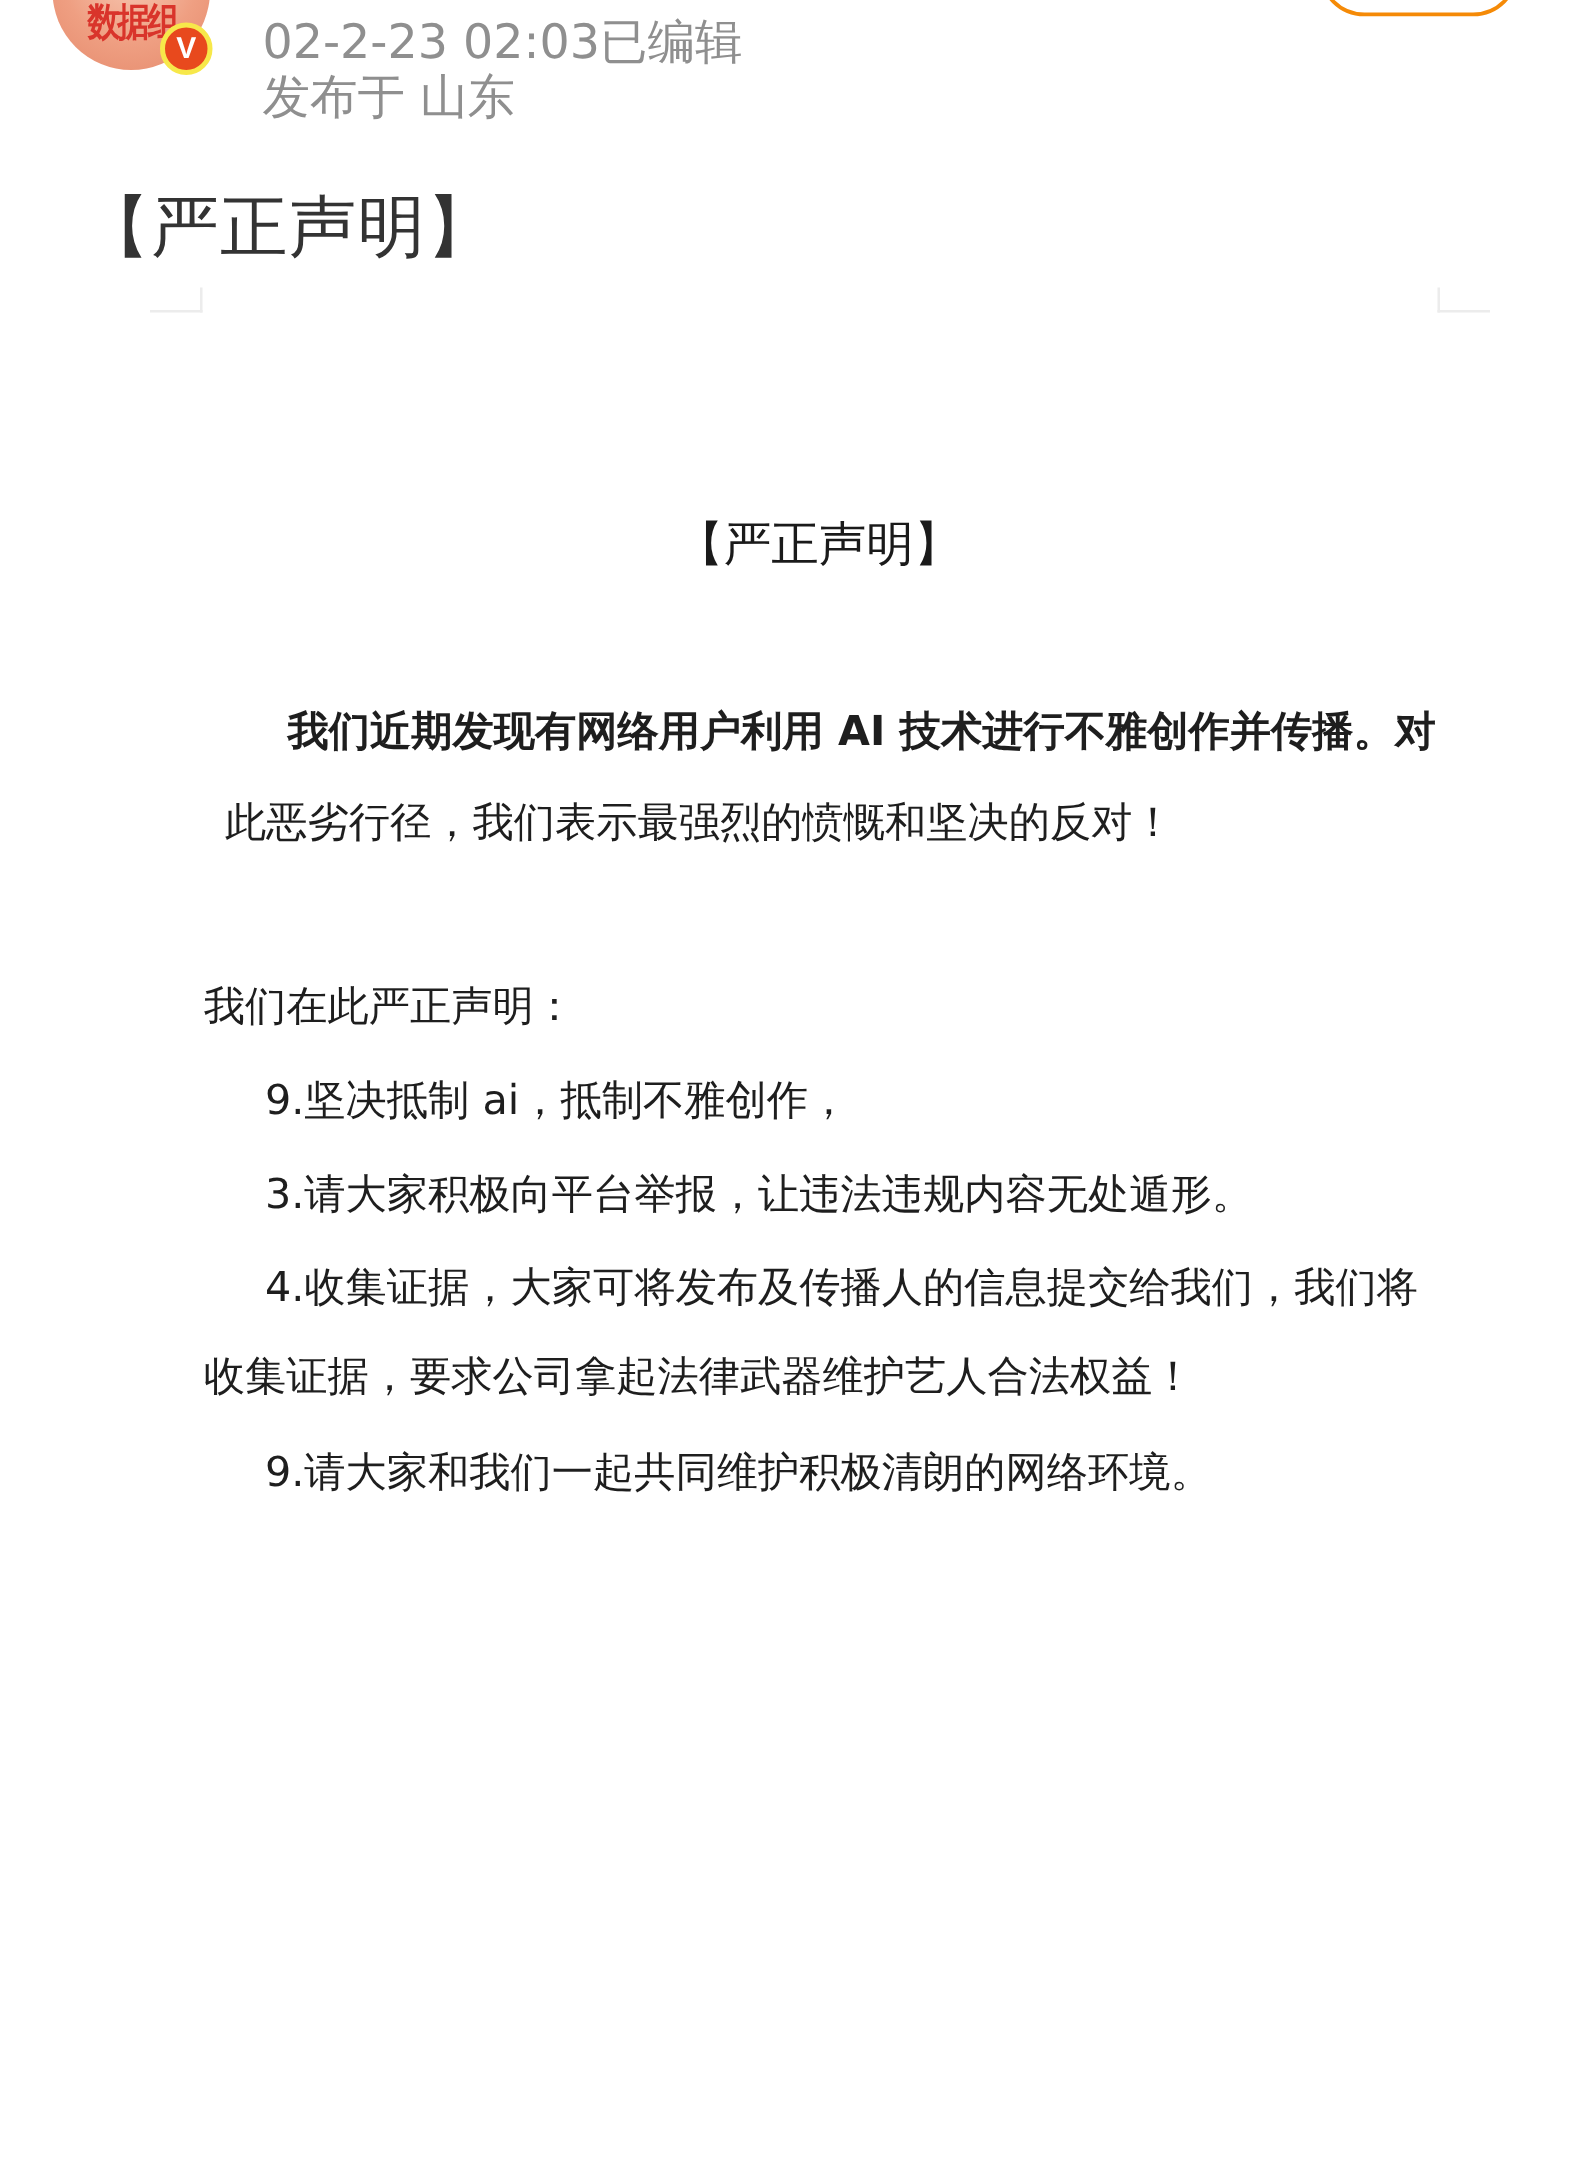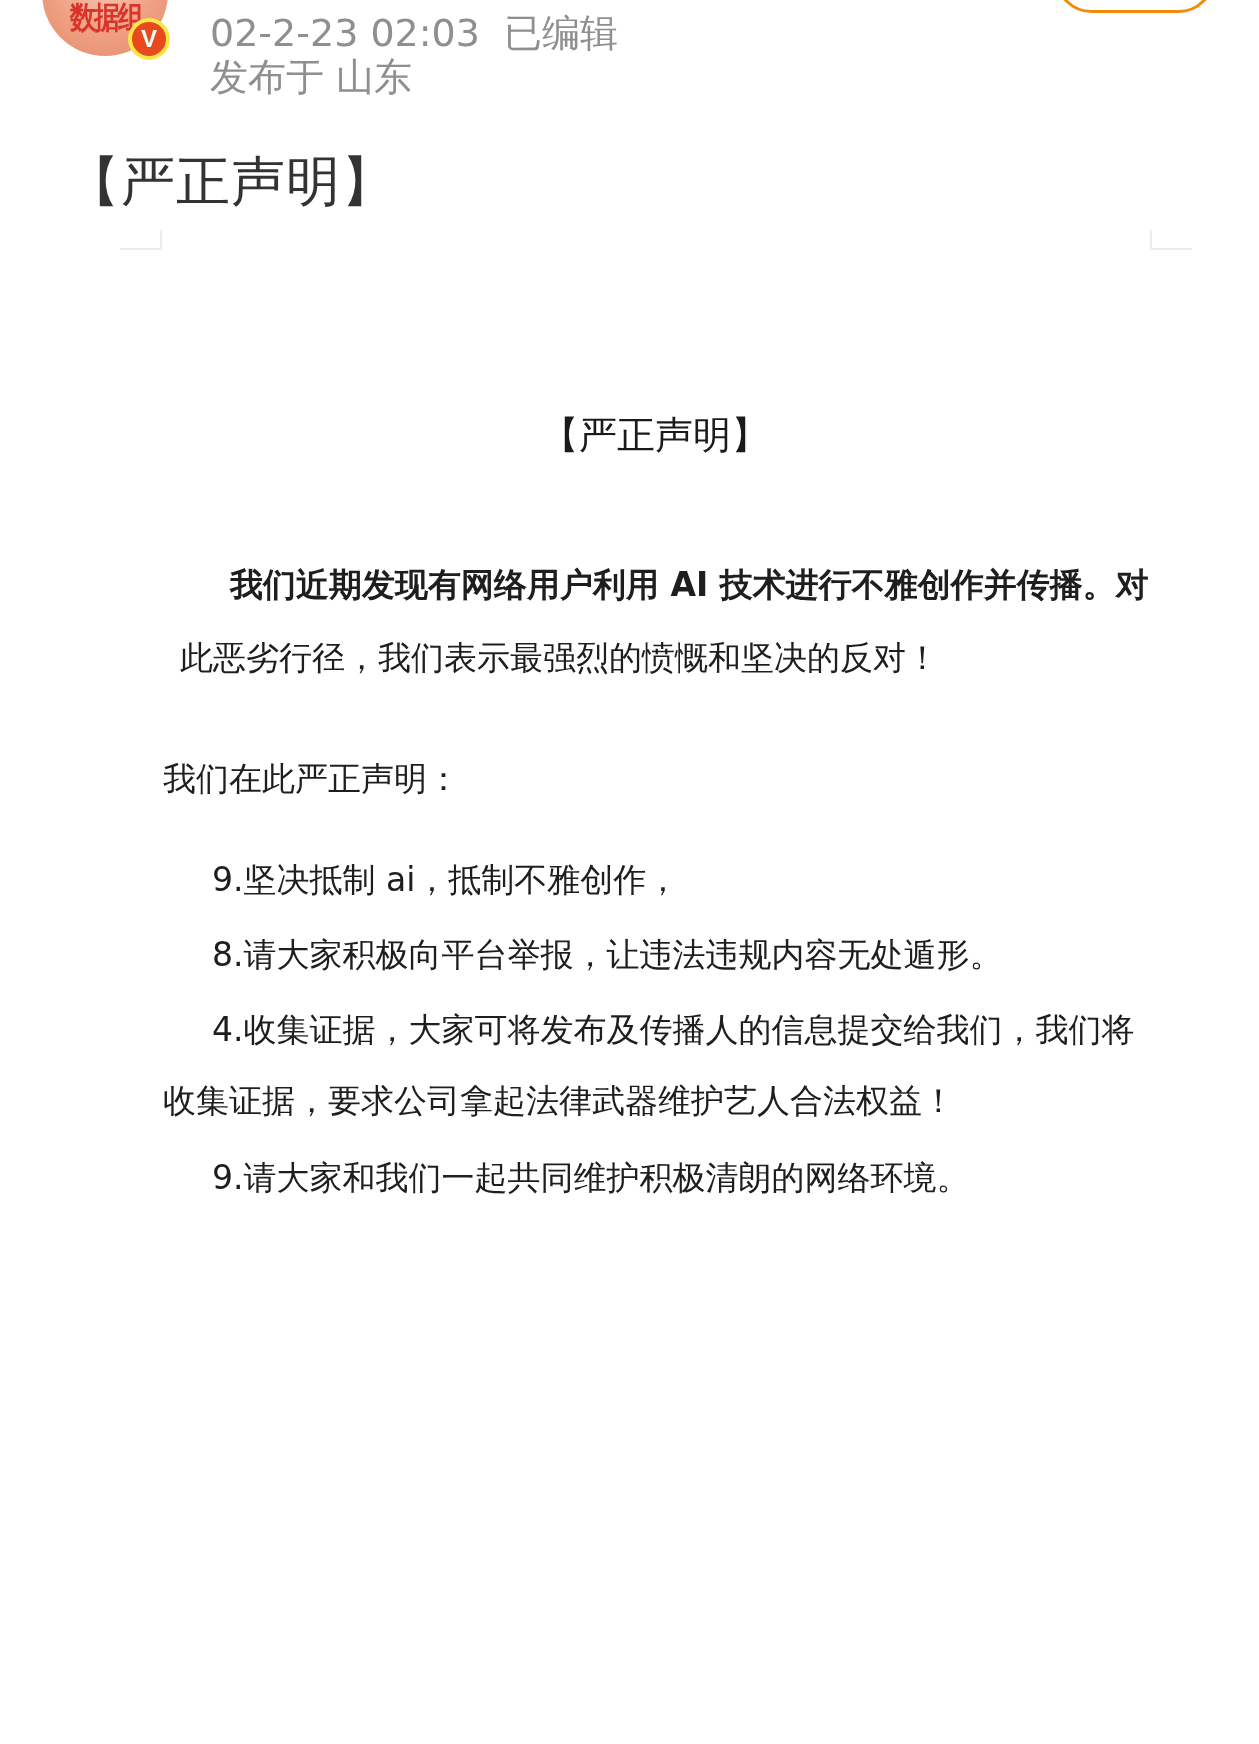--- a/index.html
+++ b/index.html
@@ -10,21 +10,21 @@
             overflow:hidden; }
   .avatar-text { position:absolute; left:28px; top:70px; font-size:26px; font-weight:bold; color:#d9342b;
                  font-family:"DejaVu Serif", serif; letter-spacing:-2px; transform:scaleY(1.2); }
   .badge { position:absolute; left:128px; top:18px; width:42px; height:42px; border-radius:50%;
            background:#e8491d; border:4px solid #f7e84a; box-sizing:border-box;
            color:#fff; font-weight:bold; font-size:24px; line-height:34px; text-align:center;
            font-family:"Liberation Sans", sans-serif; }
   .meta { position:absolute; left:210px; color:#8f8f8f; font-size:38px; white-space:nowrap; }
   .meta.time { top:8px; }
   .meta.loc { top:52px; }
-  .meta .edited { margin-left:24px; }
+  .meta .edited { }
   .follow-btn { position:absolute; left:1055px; top:-60px; width:160px; height:73px; border:3px solid #f58a07;
                 border-radius:40px; box-sizing:border-box; background:#fff; }
   .post-title { position:absolute; left:66px; top:146px; font-size:54px; color:#333333; white-space:nowrap;
                 letter-spacing:1px; }
   .corner { position:absolute; width:40px; height:18px; border-bottom:2px solid #ececec; }
   .corner.left { left:120px; top:230px; border-right:2px solid #ececec; }
   .corner.right { left:1150px; top:230px; border-left:2px solid #ececec; }
   .doc { position:absolute; left:0; top:0; width:1259px; color:#1e1e1e; font-size:33px; }
   .doc-title { position:absolute; left:0; width:1310px; top:410px; text-align:center; font-size:38px; color:#1a1a1a; }
   .line { position:absolute; white-space:nowrap; }
@@ -46,19 +46,19 @@
 
 <div class="post-title">【严正声明】</div>
 
 <div class="corner left"></div>
 <div class="corner right"></div>
 
 <div class="doc">
   <div class="doc-title">【严正声明】</div>
   <div class="line" style="left:230px; top:563px;font-weight:bold;">我们近期发现有网络用户利用 AI 技术进行不雅创作并传播。对</div>
   <div class="line" style="left:163px; top:636px;margin-left:17px;">此恶劣行径，我们表示最强烈的愤慨和坚决的反对！</div>
-  <div class="line" style="left:163px; top:757px;">我们在此严正声明：</div>
+  <div class="line" style="left:163px; top:783px;">我们在此严正声明：</div>
   <div class="line" style="left:212px; top:858px;">9.坚决抵制 ai，抵制不雅创作，</div>
-  <div class="line" style="left:212px; top:933px;">8.请大家积极向平台举报，让违法违规内容无处遁形。</div>
+  <div class="line" style="left:212px; top:933px;">3.请大家积极向平台举报，让违法违规内容无处遁形。</div>
   <div class="line" style="left:212px; top:1008px;">4.收集证据，大家可将发布及传播人的信息提交给我们，我们将</div>
   <div class="line" style="left:163px; top:1079px;">收集证据，要求公司拿起法律武器维护艺人合法权益！</div>
   <div class="line" style="left:212px; top:1156px;">9.请大家和我们一起共同维护积极清朗的网络环境。</div>
 </div>
 
 </body></html>

